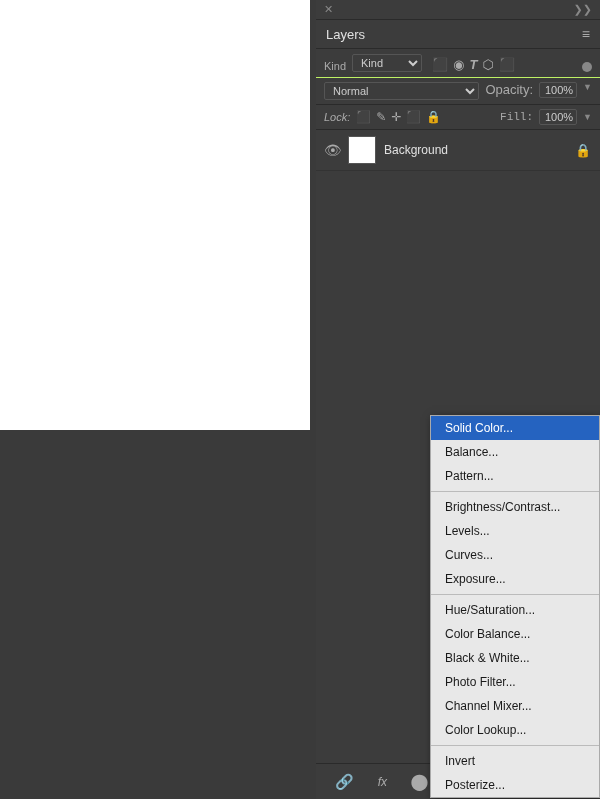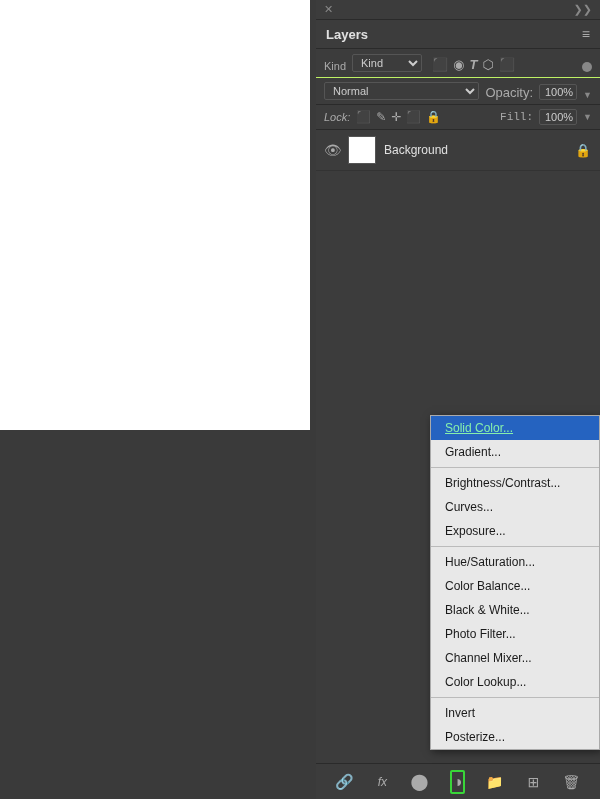--- a/index.html
+++ b/index.html
@@ -74,21 +74,21 @@
       display: flex;
       align-items: center;
       justify-content: space-between;
       padding: 6px 10px;
       background: #3c3c3c;
       border-bottom: 1px solid #2a2a2a;
     }
 
     .panel-title {
       font-size: 13px;
-      font-weight: 700;
+      font-weight: 400;
       color: #e0e0e0;
     }
 
     .panel-menu-icon {
       color: #aaa;
       font-size: 14px;
       cursor: pointer;
     }
 
     
@@ -127,21 +127,21 @@
       width: 10px;
       height: 10px;
       border-radius: 50%;
       background: #888;
       margin-left: auto;
     }
 
     
     .blend-row {
       display: flex;
-      align-items: flex-end;
+      align-items: flex-start;
       padding: 4px 8px;
       gap: 6px;
       border-bottom: 1px solid #2a2a2a;
     }
 
     .blend-dropdown {
       background: #3c3c3c;
       border: 1px solid #555;
       color: #ccc;
       font-size: 11px;
@@ -305,22 +305,21 @@
     .dropdown-item {
       padding: 5px 14px;
       font-size: 12px;
       color: #1a1a1a;
       cursor: pointer;
       white-space: nowrap;
     }
 
     .dropdown-item.highlighted {
       background: #2563c0;
-      color: #86efac;
-      text-decoration: underline;
+      color: #ffffff;
     }
 
     .dropdown-separator {
       height: 1px;
       background: #bbb;
       margin: 3px 0;
     }
   </style>
 </head>
 <body>
@@ -397,25 +396,27 @@
     <span class="toolbar-btn active-btn" title="New Fill/Adjustment Layer" style="font-size:16px;color:#aaa;">◑</span>
     <span class="toolbar-btn" title="New Group" style="font-size:14px;">📁</span>
     <span class="toolbar-btn" title="New Layer" style="font-size:14px;">⊞</span>
     <span class="toolbar-btn" title="Delete Layer" style="font-size:14px;">🗑</span>
   </div>
 </div>
 
 <div class="dropdown-menu">
 
   <div class="dropdown-item highlighted">Solid Color...</div>
-  <div class="dropdown-item">Gradient...</div>
+  <div class="dropdown-item">Balance...</div>
+  <div class="dropdown-item">Pattern...</div>
 
   <div class="dropdown-separator"></div>
 
   <div class="dropdown-item">Brightness/Contrast...</div>
+  <div class="dropdown-item">Levels...</div>
   <div class="dropdown-item">Curves...</div>
   <div class="dropdown-item">Exposure...</div>
 
   <div class="dropdown-separator"></div>
 
   <div class="dropdown-item">Hue/Saturation...</div>
   <div class="dropdown-item">Color Balance...</div>
   <div class="dropdown-item">Black &amp; White...</div>
   <div class="dropdown-item">Photo Filter...</div>
   <div class="dropdown-item">Channel Mixer...</div>

